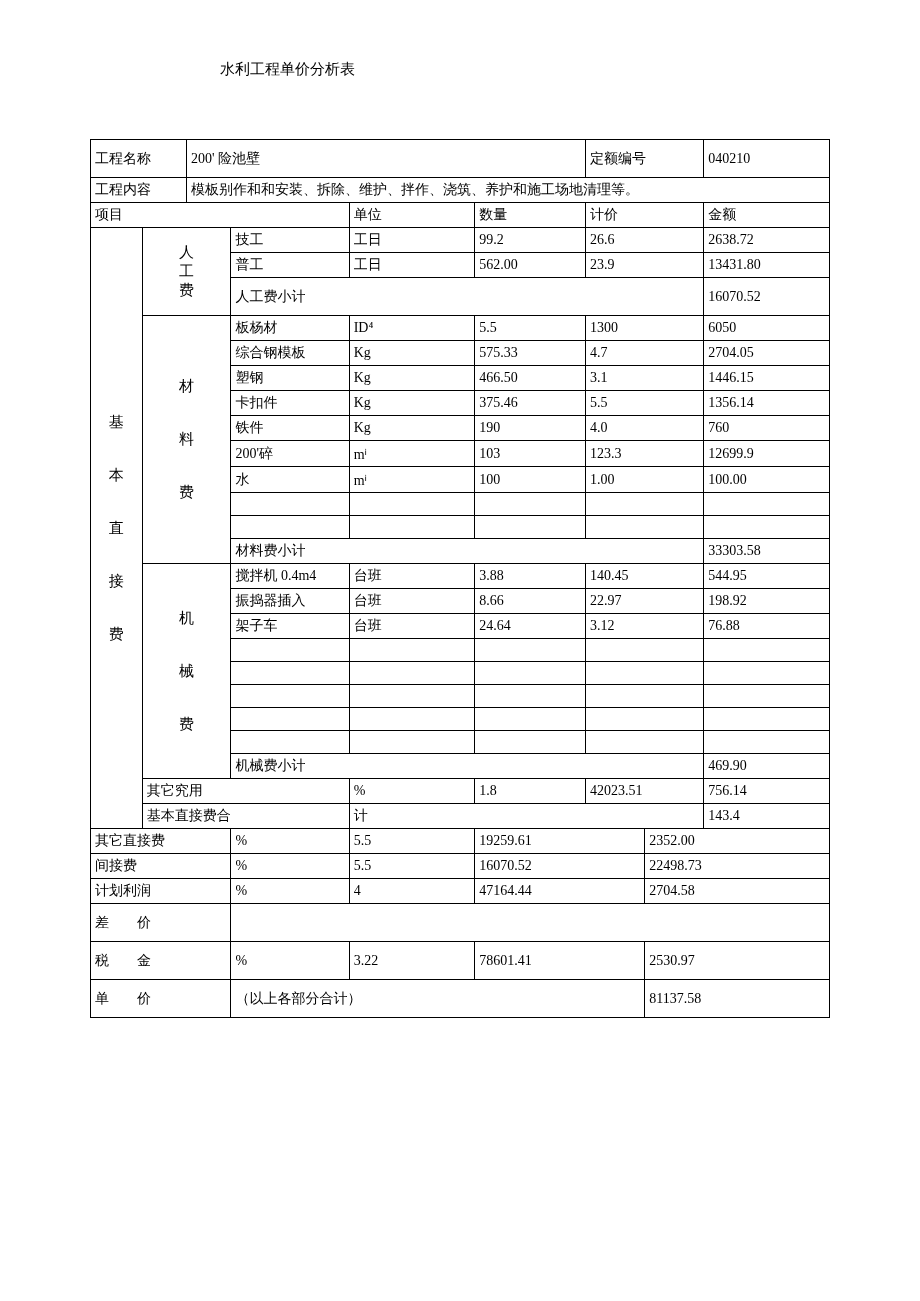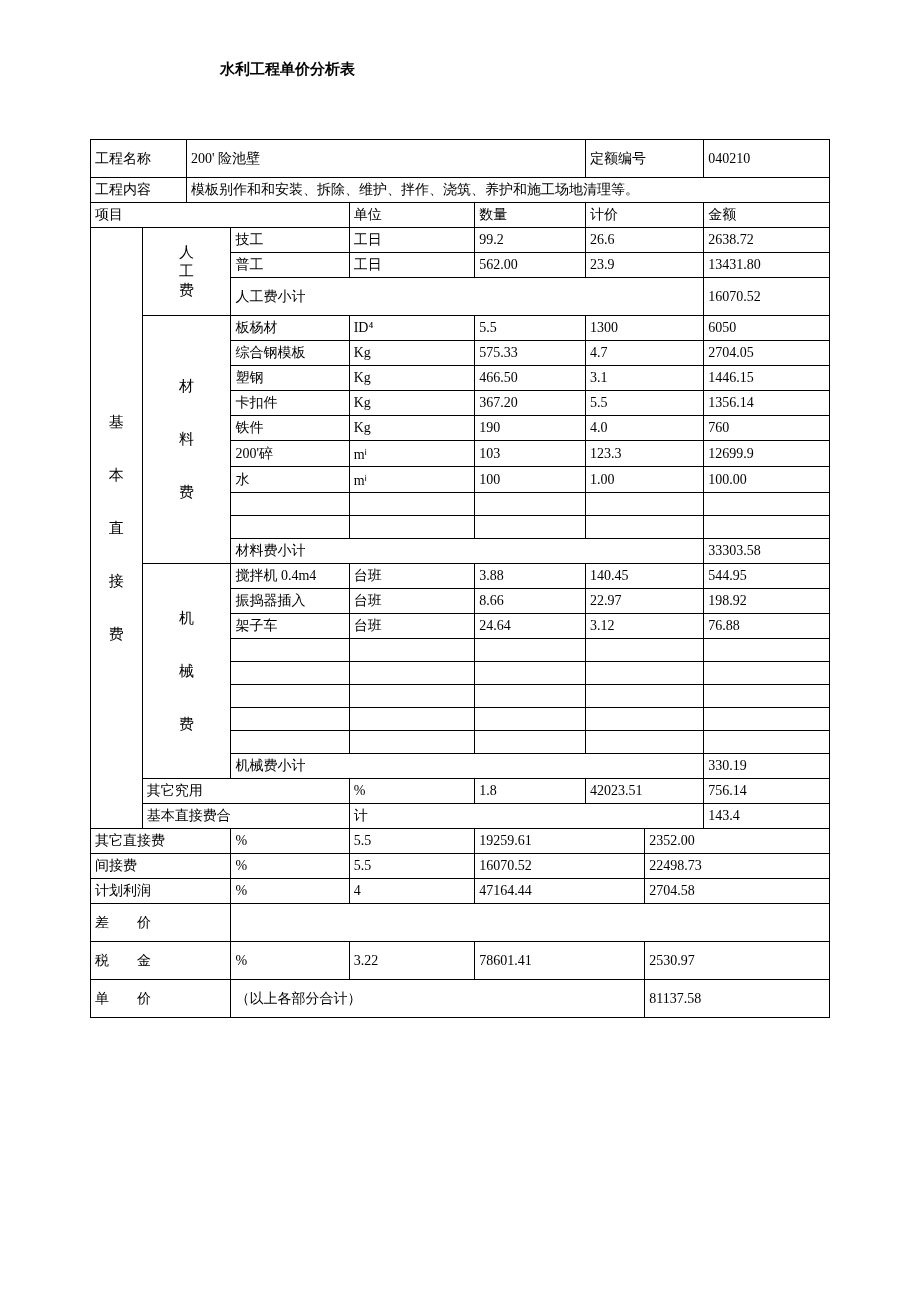--- a/index.html
+++ b/index.html
@@ -5,21 +5,21 @@
   body {
     margin: 0;
     padding: 60px 90px;
     font-family: "SimSun", "宋体", serif;
     font-size: 14px;
     background: #fff;
     width: 920px;
     box-sizing: border-box;
   }
   .title {
-    font-weight: bold;
+    font-weight: normal;
     font-size: 15px;
     margin-left: 130px;
     margin-bottom: 60px;
   }
   table {
     border-collapse: collapse;
     width: 100%;
     table-layout: fixed;
   }
   td {
@@ -129,21 +129,21 @@
 <tr>
   <td>塑钢</td>
   <td colspan="2">Kg</td>
   <td colspan="2">466.50</td>
   <td colspan="2">3.1</td>
   <td>1446.15</td>
 </tr>
 <tr>
   <td>卡扣件</td>
   <td colspan="2">Kg</td>
-  <td colspan="2">367.20</td>
+  <td colspan="2">375.46</td>
   <td colspan="2">5.5</td>
   <td>1356.14</td>
 </tr>
 <tr>
   <td>铁件</td>
   <td colspan="2">Kg</td>
   <td colspan="2">190</td>
   <td colspan="2">4.0</td>
   <td>760</td>
 </tr>
@@ -236,21 +236,21 @@
       </tr>
 <tr>
         <td>&nbsp;</td>
         <td colspan="2"></td>
         <td colspan="2"></td>
         <td colspan="2"></td>
         <td></td>
       </tr>
 <tr>
   <td colspan="7" class="center">机械费小计</td>
-  <td>330.19</td>
+  <td>469.90</td>
 </tr>
 
 <tr>
   <td colspan="3">其它究用</td>
   <td colspan="2" class="center">%</td>
   <td colspan="2">1.8</td>
   <td colspan="2">42023.51</td>
   <td>756.14</td>
 </tr>
 

